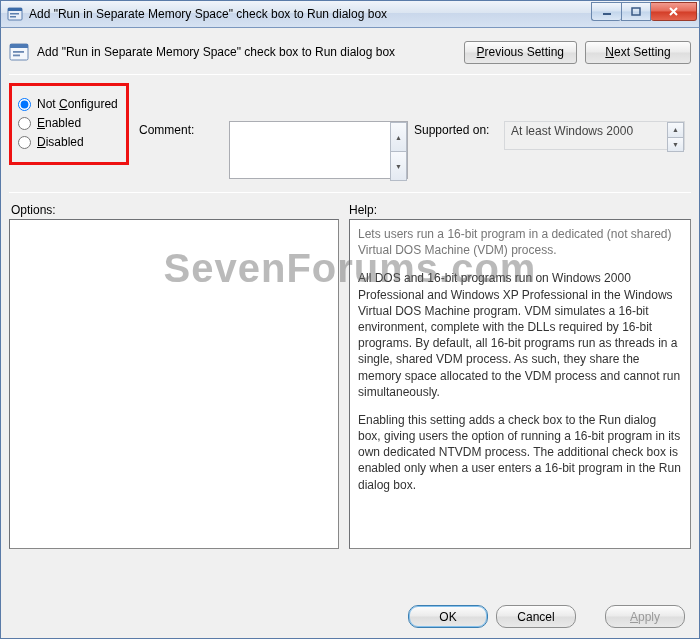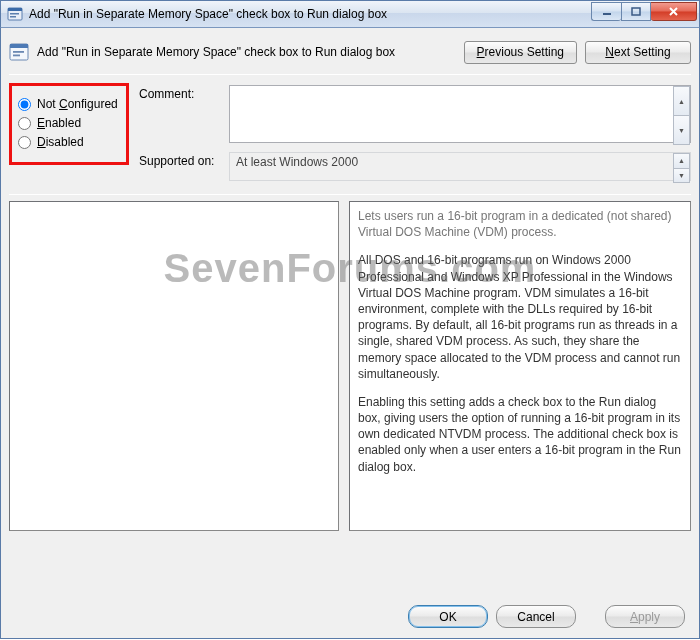--- a/index.html
+++ b/index.html
@@ -133,24 +133,25 @@
     margin: 5px 0;
     cursor: pointer;
     font-size: 12px;
   }
   .radio-col input[type=radio]{ margin:0; }
   .underline { text-decoration: underline; }
 
   .fields-col {
     flex: 1;
     display: flex;
-    flex-direction: column;
+    flex-direction: row;
     gap: 6px;
     padding-top: 4px;
     width: 490px;
+    margin-top: 36px;
   }
   .field-row {
     display: flex;
     align-items: flex-start;
     gap: 6px;
   }
   .field-label {
     width: 84px;
     padding-top: 2px;
     text-align: left;
@@ -361,20 +362,24 @@
             <div class="spin-btn">▲</div>
             <div class="spin-btn">▼</div>
           </div>
         </div>
       </div>
     </div>
   </div>
 
   <div class="sep" style="margin-top:10px;"></div>
 
+  <div class="lower-labels">
+    <div class="lbl-options">Options:</div>
+    <div class="lbl-help">Help:</div>
+  </div>
 
   <div class="lower-row">
     <div class="pane options-pane"></div>
     <div class="pane help-pane">
       <p class="faded">Lets users run a 16-bit program in a dedicated (not shared) Virtual DOS Machine (VDM) process.</p>
       <p>All DOS and 16-bit programs run on Windows 2000 Professional and Windows XP Professional in the Windows Virtual DOS Machine program. VDM simulates a 16-bit environment, complete with the DLLs required by 16-bit programs. By default, all 16-bit programs run as threads in a single, shared VDM process. As such, they share the memory space allocated to the VDM process and cannot run simultaneously.</p>
       <p>Enabling this setting adds a check box to the Run dialog box, giving users the option of running a 16-bit program in its own dedicated NTVDM process. The additional check box is enabled only when a user enters a 16-bit program in the Run dialog box.</p>
     </div>
   </div>
 

